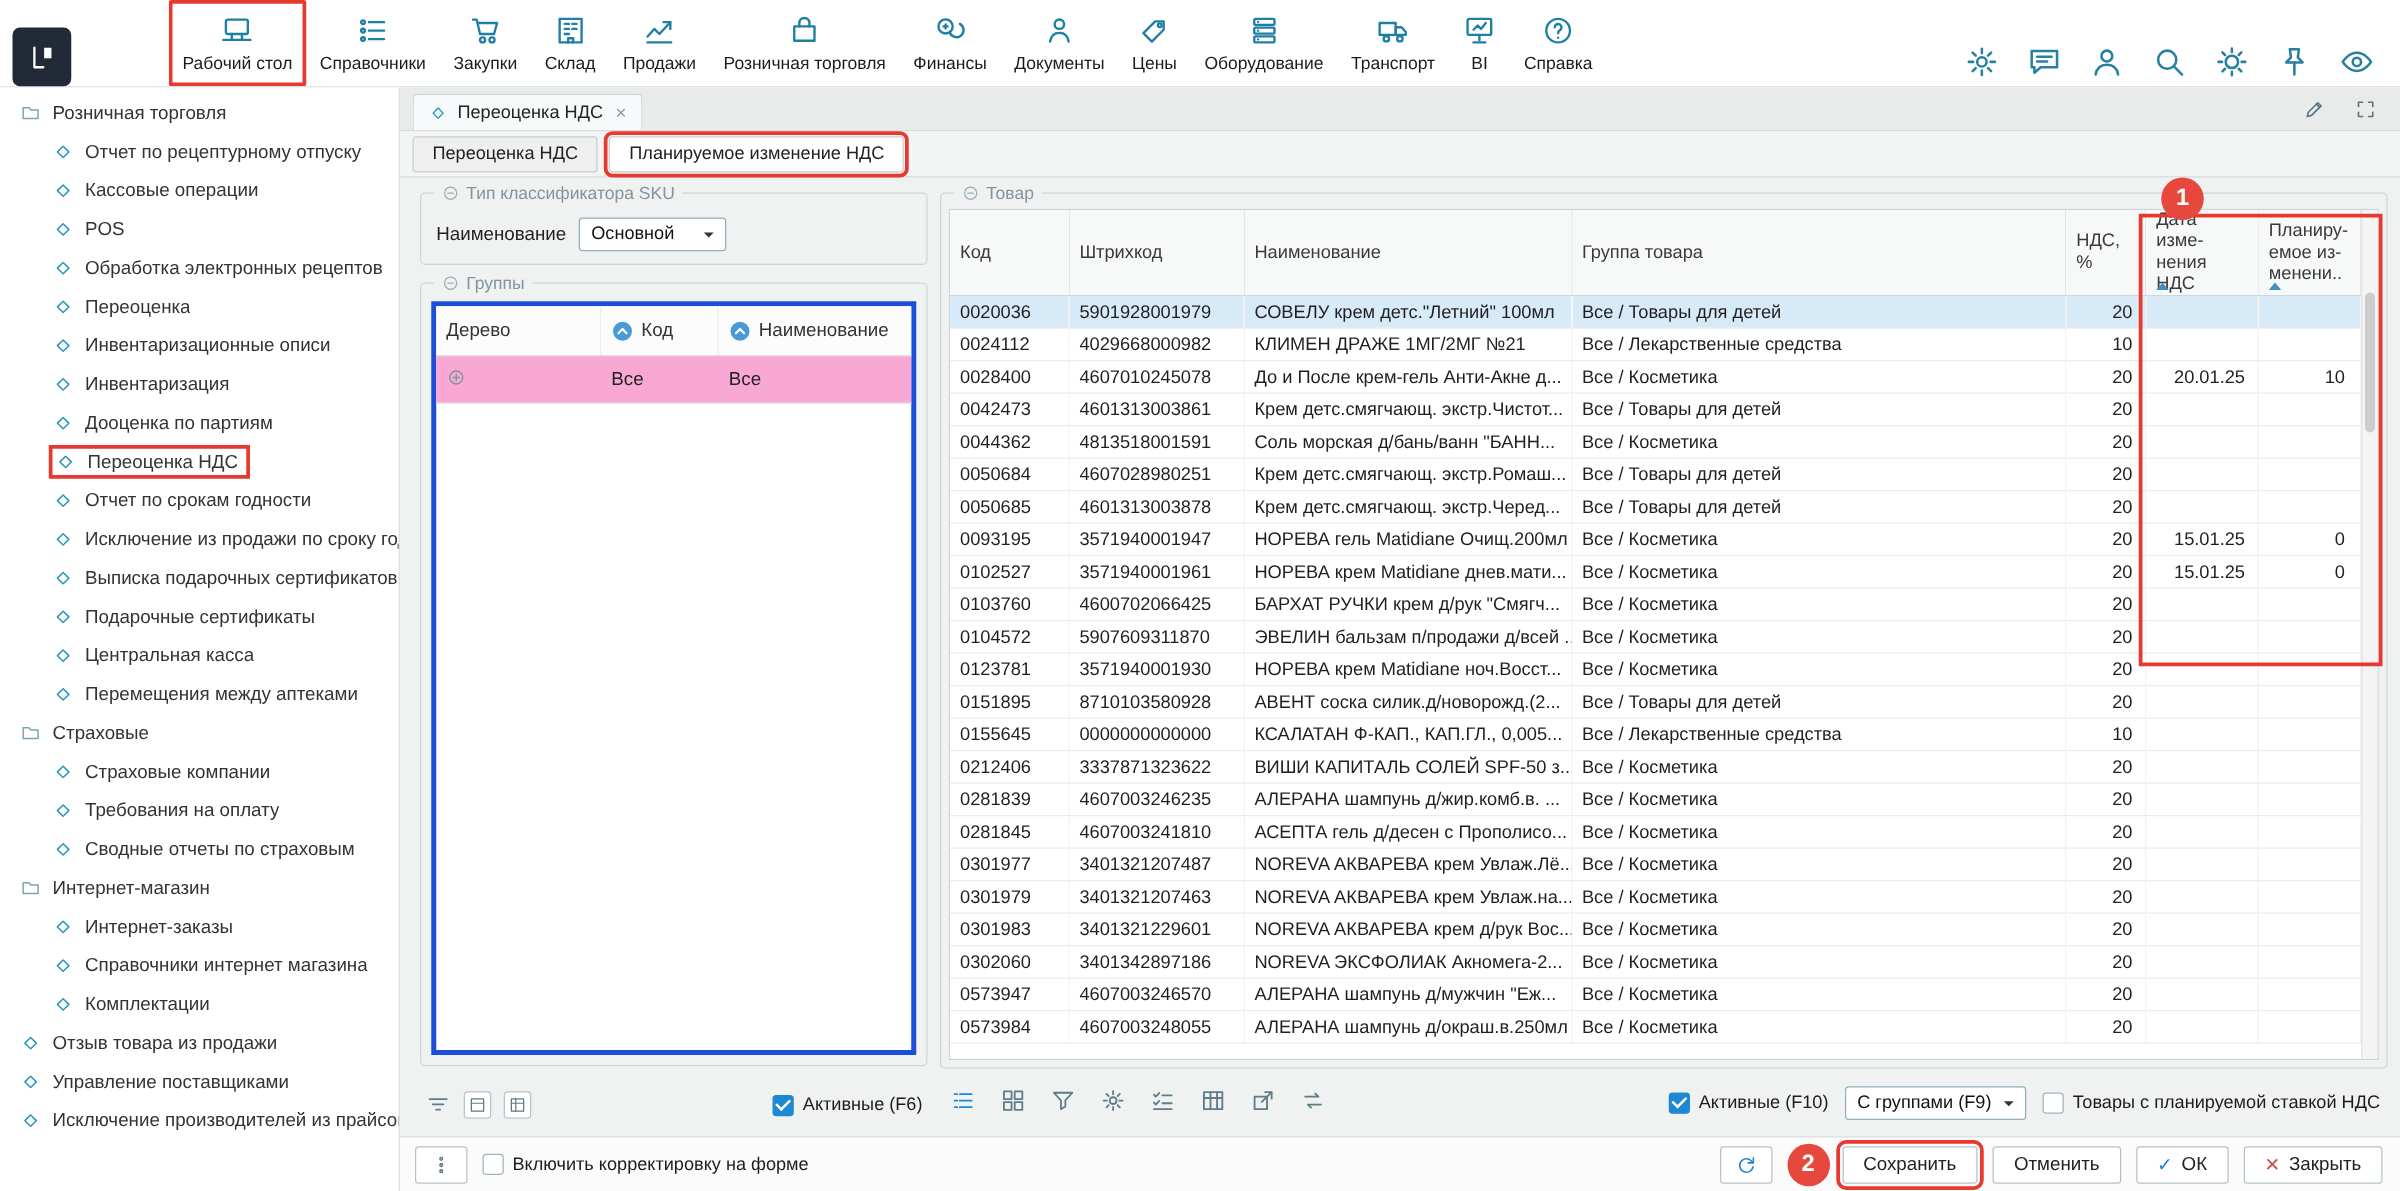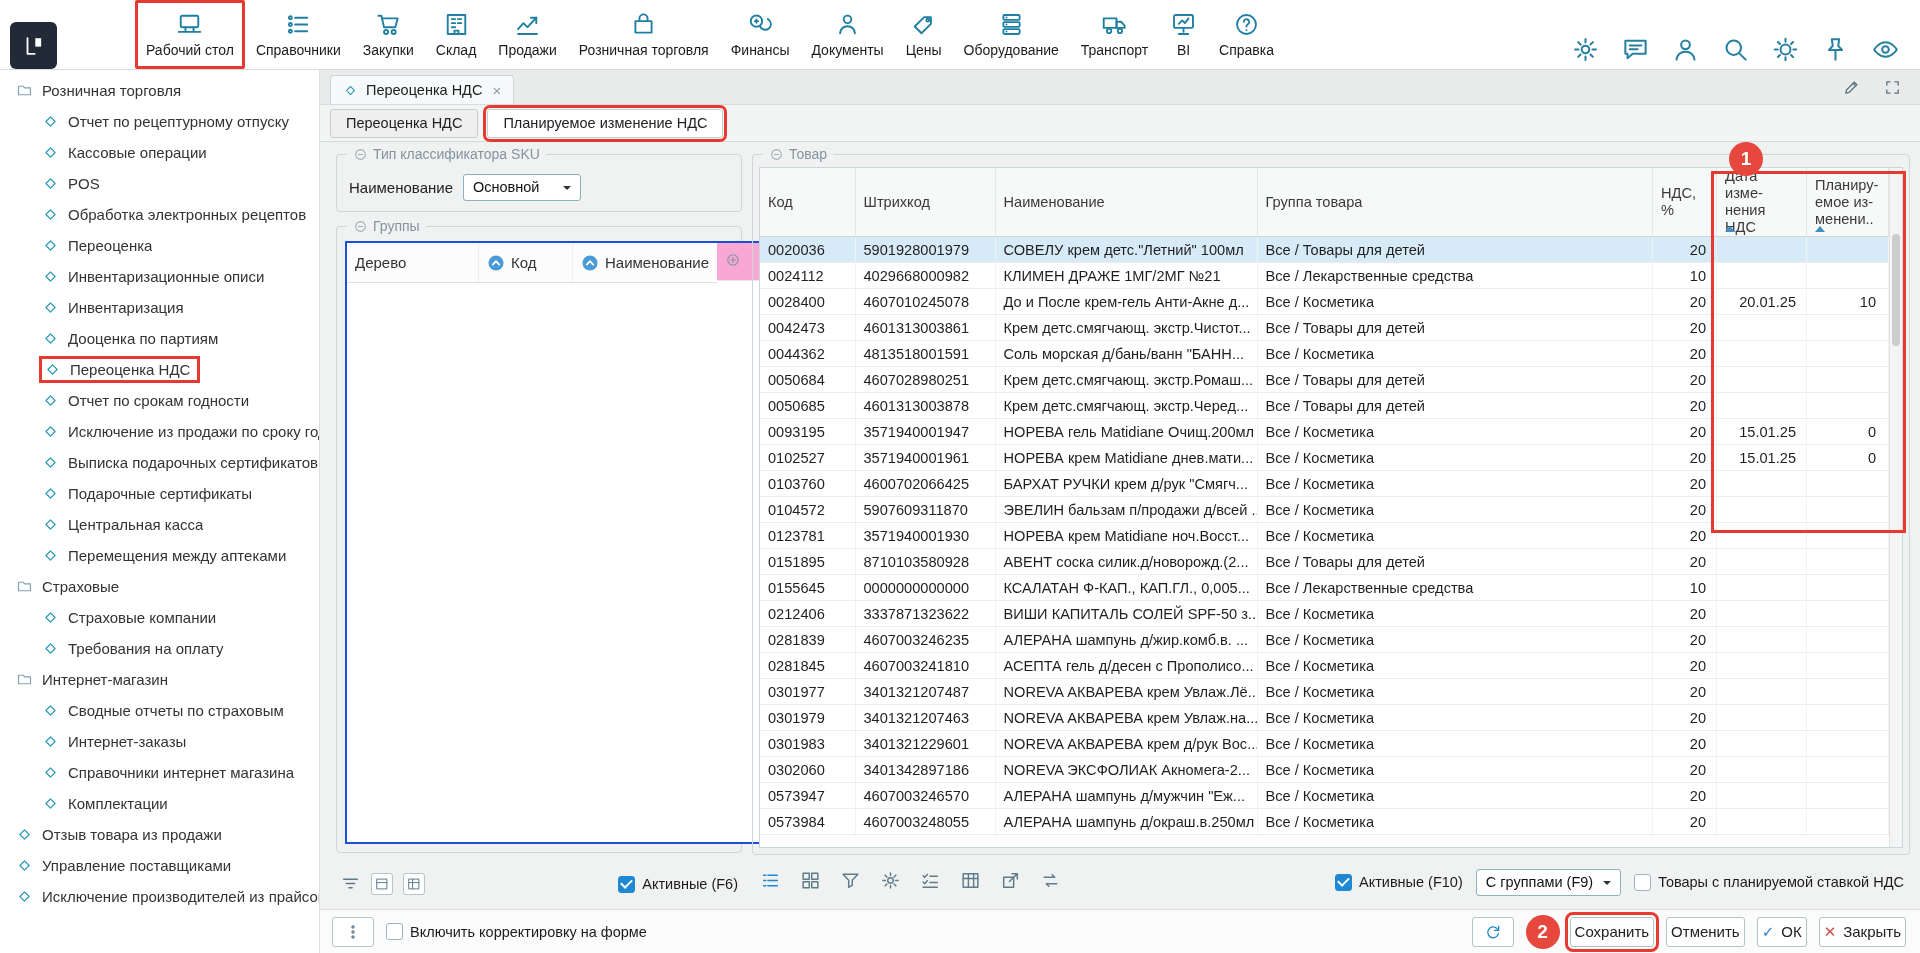--- a/index.html
+++ b/index.html
@@ -56,21 +56,21 @@
   .g-ic{width:15px;height:15px;color:#9ab0ba;cursor:pointer}
 
   .left-pane{width:406px;flex:none;display:flex;flex-direction:column;gap:14px;min-height:0}
   .groupbox.sku{height:58px;flex:none;padding:16px 12px 8px;display:flex;align-items:center}
   .sku-row{display:flex;align-items:center;gap:10px}
   .field-label{font-size:15px;color:#222}
   .select{display:inline-flex;align-items:center;justify-content:space-between;gap:10px;background:#fff;border:1px solid #8fb0bd;border-radius:3px;height:27px;padding:0 9px;font-size:14.5px;color:#111;min-width:118px;cursor:pointer}
   .sel-arrow{width:0;height:0;border:4.5px solid transparent;border-top-color:#333;margin-top:5px}
 
   .groupbox.groups{flex:1;min-height:0;padding:14px 8px 8px;display:flex}
-  .tree{flex:1;background:#fff;border:2px solid #1d4ed8;display:flex;flex-direction:row;min-height:0}
+  .tree{flex:1;background:#fff;border:4px solid #1d4ed8;display:flex;flex-direction:column;min-height:0}
   .tree-head{display:flex;align-items:center;height:40px;background:#fcfcfc;border-bottom:1px solid #d9dee0;font-size:15px;color:#333}
   .tree-th{display:flex;align-items:center;gap:6px;padding:0 8px;height:100%;border-right:1px solid #eceeef;cursor:pointer}
   .tree-th.c0{width:132px}
   .tree-th.c1{width:94px}
   .tree-th.c2{flex:1;border-right:none}
   .sort-ic{width:18px;height:18px}
   .tree-row{display:flex;align-items:center;height:38px;background:#f9a8d4;border-bottom:1px solid #e3e9ec;cursor:pointer;font-size:15px;color:#222}
   .tree-td{padding:0 8px;overflow:hidden;white-space:nowrap}
   .tree-td.c0{width:132px}
   .tree-td.c1{width:94px}
@@ -104,21 +104,21 @@
   .vscroll .thumb{position:absolute;top:66px;left:2px;right:2px;height:112px;background:#cdcdcd;border-radius:5px}
 
   .right-footer{height:38px;flex:none;display:flex;align-items:center;gap:12px;padding:0 6px}
   .rf-icons{display:flex;align-items:center;gap:15px}
   .rf-ic{width:21px;height:21px;color:#5e7c8a;cursor:pointer}
   .rf-ic.active{color:#1e88d2}
   .rf-right{margin-left:auto;display:flex;align-items:center;gap:13px}
 
   
   .bottombar{height:44px;flex:none;background:#fbfbfb;border-top:1px solid #dadcdd;display:flex;align-items:center;padding:0 14px 0 12px;gap:12px}
-  .btn{height:30px;padding:0 4px;border:1px solid #b4c2c9;border-radius:3px;background:#fff;font-size:15px;font-family:inherit;color:#222;display:inline-flex;align-items:center;gap:7px;cursor:pointer;white-space:nowrap}
+  .btn{height:30px;padding:0 16px;border:1px solid #b4c2c9;border-radius:3px;background:#fff;font-size:15px;font-family:inherit;color:#222;display:inline-flex;align-items:center;gap:7px;cursor:pointer;white-space:nowrap}
   .btn.sq{width:42px;padding:0;justify-content:center}
   .btn-ic{width:18px;height:18px;color:#5e7c8a}
   .btn-ic.blue{color:#1e88d2}
   .glyph{font-size:15px;font-weight:bold}
   .glyph.ok{color:#2d7dd2}
   .glyph.x{color:#cc4b4b}
   .bb-right{margin-left:auto;display:flex;align-items:center;gap:12px}
 
   
   .red-frame{outline:3px solid #e6392f;outline-offset:2px}
@@ -468,35 +468,35 @@
           <span class="side-label">Страховые компании</span>
         </div>
         <div class="side-item lvl1">
           <span class="icon side-ic">
             <svg viewBox="0 0 20 20" fill="none" stroke="currentColor" stroke-width="1.4" stroke-linecap="round" stroke-linejoin="round">
               <rect x="6.2" y="6.2" width="7.6" height="7.6" transform="rotate(45 10 10)"></rect>
             </svg>
           </span>
           <span class="side-label">Требования на оплату</span>
         </div>
+        <div class="side-item lvl1">
+          <span class="icon side-ic">
+            <svg viewBox="0 0 20 20" fill="none" stroke="currentColor" stroke-width="1.4" stroke-linecap="round" stroke-linejoin="round">
+              <rect x="6.2" y="6.2" width="7.6" height="7.6" transform="rotate(45 10 10)"></rect>
+            </svg>
+          </span>
+          <span class="side-label">Сводные отчеты по страховым</span>
+        </div>
         <div class="side-item lvl0 group">
           <span class="icon side-ic">
             <svg viewBox="0 0 20 20" fill="none" stroke="currentColor" stroke-width="1.4" stroke-linecap="round" stroke-linejoin="round">
               <path d="M3 5h5.5l1.8 2H17v8H3z"></path>
             </svg>
           </span>
           <span class="side-label">Интернет-магазин</span>
-        </div>
-        <div class="side-item lvl1">
-          <span class="icon side-ic">
-            <svg viewBox="0 0 20 20" fill="none" stroke="currentColor" stroke-width="1.4" stroke-linecap="round" stroke-linejoin="round">
-              <rect x="6.2" y="6.2" width="7.6" height="7.6" transform="rotate(45 10 10)"></rect>
-            </svg>
-          </span>
-          <span class="side-label">Сводные отчеты по страховым</span>
         </div>
         <div class="side-item lvl1">
           <span class="icon side-ic">
             <svg viewBox="0 0 20 20" fill="none" stroke="currentColor" stroke-width="1.4" stroke-linecap="round" stroke-linejoin="round">
               <rect x="6.2" y="6.2" width="7.6" height="7.6" transform="rotate(45 10 10)"></rect>
             </svg>
           </span>
           <span class="side-label">Интернет-заказы</span>
         </div>
         <div class="side-item lvl1">

